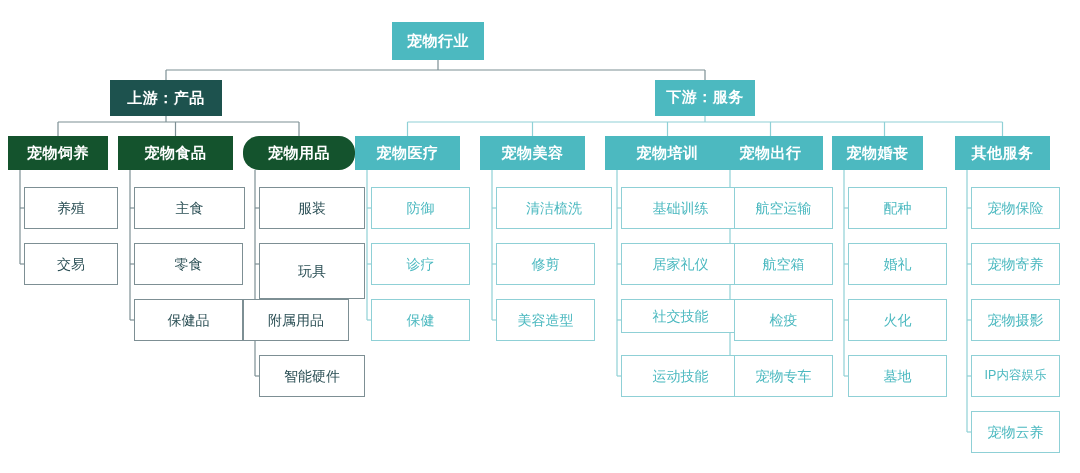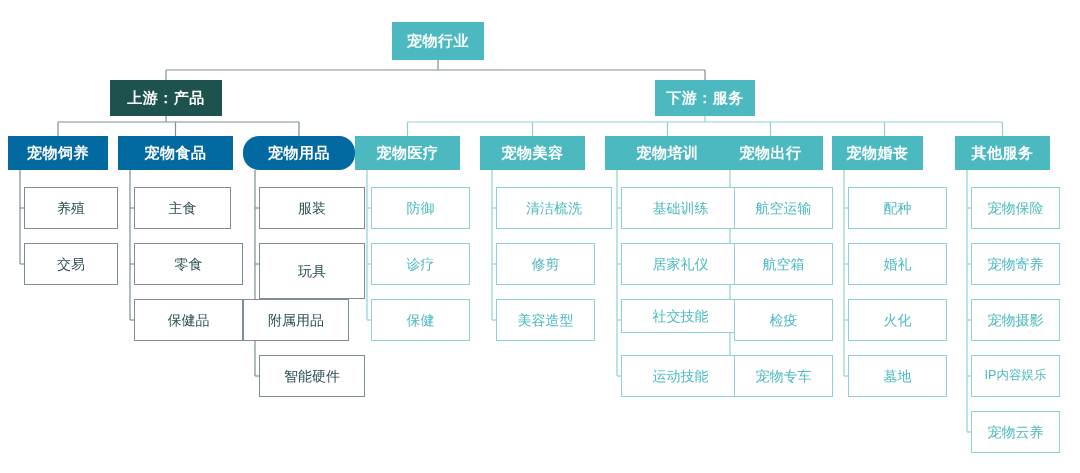--- a/index.html
+++ b/index.html
@@ -31,21 +31,21 @@
   }
   
   .n-dark{
     background:#1d524e;
     color:#ffffff;
     font-weight:bold;
     font-size:15px;
     letter-spacing:.5px;
   }
   .n-dark2{
-    background:#0369a1;
+    background:#14532d;
   }
   
   .n-leaf-dark{
     background:#ffffff;
     border:1px solid #7d8f94;
     color:#2b4f55;
     font-size:14px;
   }
   
   .n-leaf-teal{
@@ -120,29 +120,29 @@
       <line x1="884.5" y1="122" x2="884.5" y2="136" stroke="#8fd0d6" stroke-width="1.2"></line>
       <line x1="1002.5" y1="122" x2="1002.5" y2="136" stroke="#8fd0d6" stroke-width="1.2"></line>
     </svg>
   <div id="nodes">
       <div class="node n-teal" style="left: 392px; top: 22px; width: 92px; height: 38px;">宠物行业</div>
       <div class="node n-dark" style="left: 110px; top: 80px; width: 112px; height: 36px;">上游：产品</div>
       <div class="node n-dark n-dark2" style="left: 8px; top: 136px; width: 100px; height: 34px;">宠物饲养</div>
       <div class="node n-leaf-dark" style="left: 24px; top: 187px; width: 94px; height: 42px;">养殖</div>
       <div class="node n-leaf-dark" style="left: 24px; top: 243px; width: 94px; height: 42px;">交易</div>
       <div class="node n-dark n-dark2" style="left: 118px; top: 136px; width: 115px; height: 34px;">宠物食品</div>
-      <div class="node n-leaf-dark" style="left: 134px; top: 187px; width: 97px; height: 42px;">主食</div>
+      <div class="node n-leaf-dark" style="left: 134px; top: 187px; width: 111px; height: 42px;">主食</div>
       <div class="node n-leaf-dark" style="left: 134px; top: 243px; width: 109px; height: 42px;">零食</div>
       <div class="node n-leaf-dark" style="left: 134px; top: 299px; width: 109px; height: 42px;">保健品</div>
       <div class="node n-dark n-dark2" style="left: 243px; top: 136px; width: 112px; height: 34px; border-radius: 16px;">宠物用品</div>
       <div class="node n-leaf-dark" style="left: 259px; top: 187px; width: 106px; height: 42px;">服装</div>
       <div class="node n-leaf-dark" style="left: 259px; top: 243px; width: 106px; height: 56px;">玩具</div>
       <div class="node n-leaf-dark" style="left: 243px; top: 299px; width: 106px; height: 42px;">附属用品</div>
       <div class="node n-leaf-dark" style="left: 259px; top: 355px; width: 106px; height: 42px;">智能硬件</div>
-      <div class="node n-teal" style="left: 655px; top: 80px; width: 100px; height: 36px;">下游：服务</div>
+      <div class="node n-teal" style="left: 655px; top: 80px; width: 100px; height: 36px; font-family: Liberation Serif, serif;">下游：服务</div>
       <div class="node n-teal" style="left: 355px; top: 136px; width: 105px; height: 34px;">宠物医疗</div>
       <div class="node n-leaf-teal" style="left: 371px; top: 187px; width: 99px; height: 42px;">防御</div>
       <div class="node n-leaf-teal" style="left: 371px; top: 243px; width: 99px; height: 42px;">诊疗</div>
       <div class="node n-leaf-teal" style="left: 371px; top: 299px; width: 99px; height: 42px;">保健</div>
       <div class="node n-teal" style="left: 480px; top: 136px; width: 105px; height: 34px;">宠物美容</div>
       <div class="node n-leaf-teal" style="left: 496px; top: 187px; width: 116px; height: 42px;">清洁梳洗</div>
       <div class="node n-leaf-teal" style="left: 496px; top: 243px; width: 99px; height: 42px;">修剪</div>
       <div class="node n-leaf-teal" style="left: 496px; top: 299px; width: 99px; height: 42px;">美容造型</div>
       <div class="node n-teal" style="left: 605px; top: 136px; width: 125px; height: 34px;">宠物培训</div>
       <div class="node n-leaf-teal" style="left: 621px; top: 187px; width: 119px; height: 42px;">基础训练</div>

